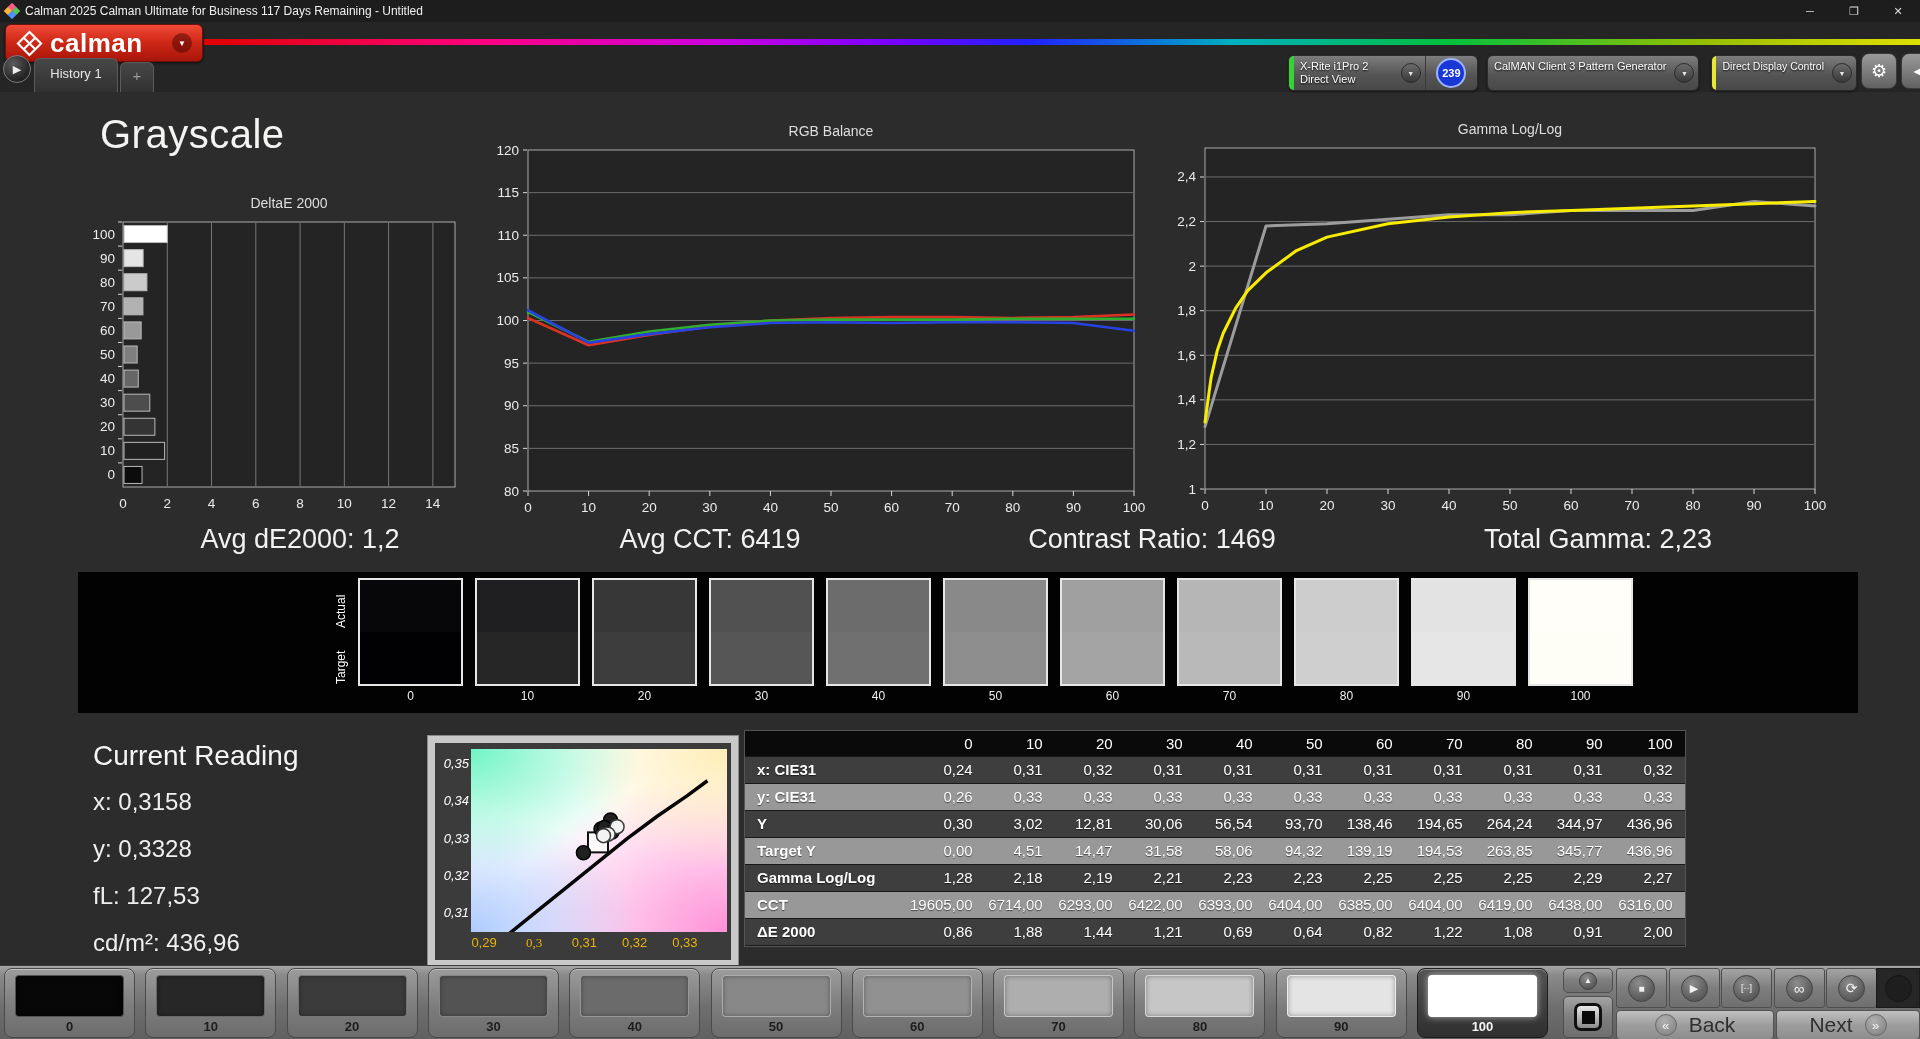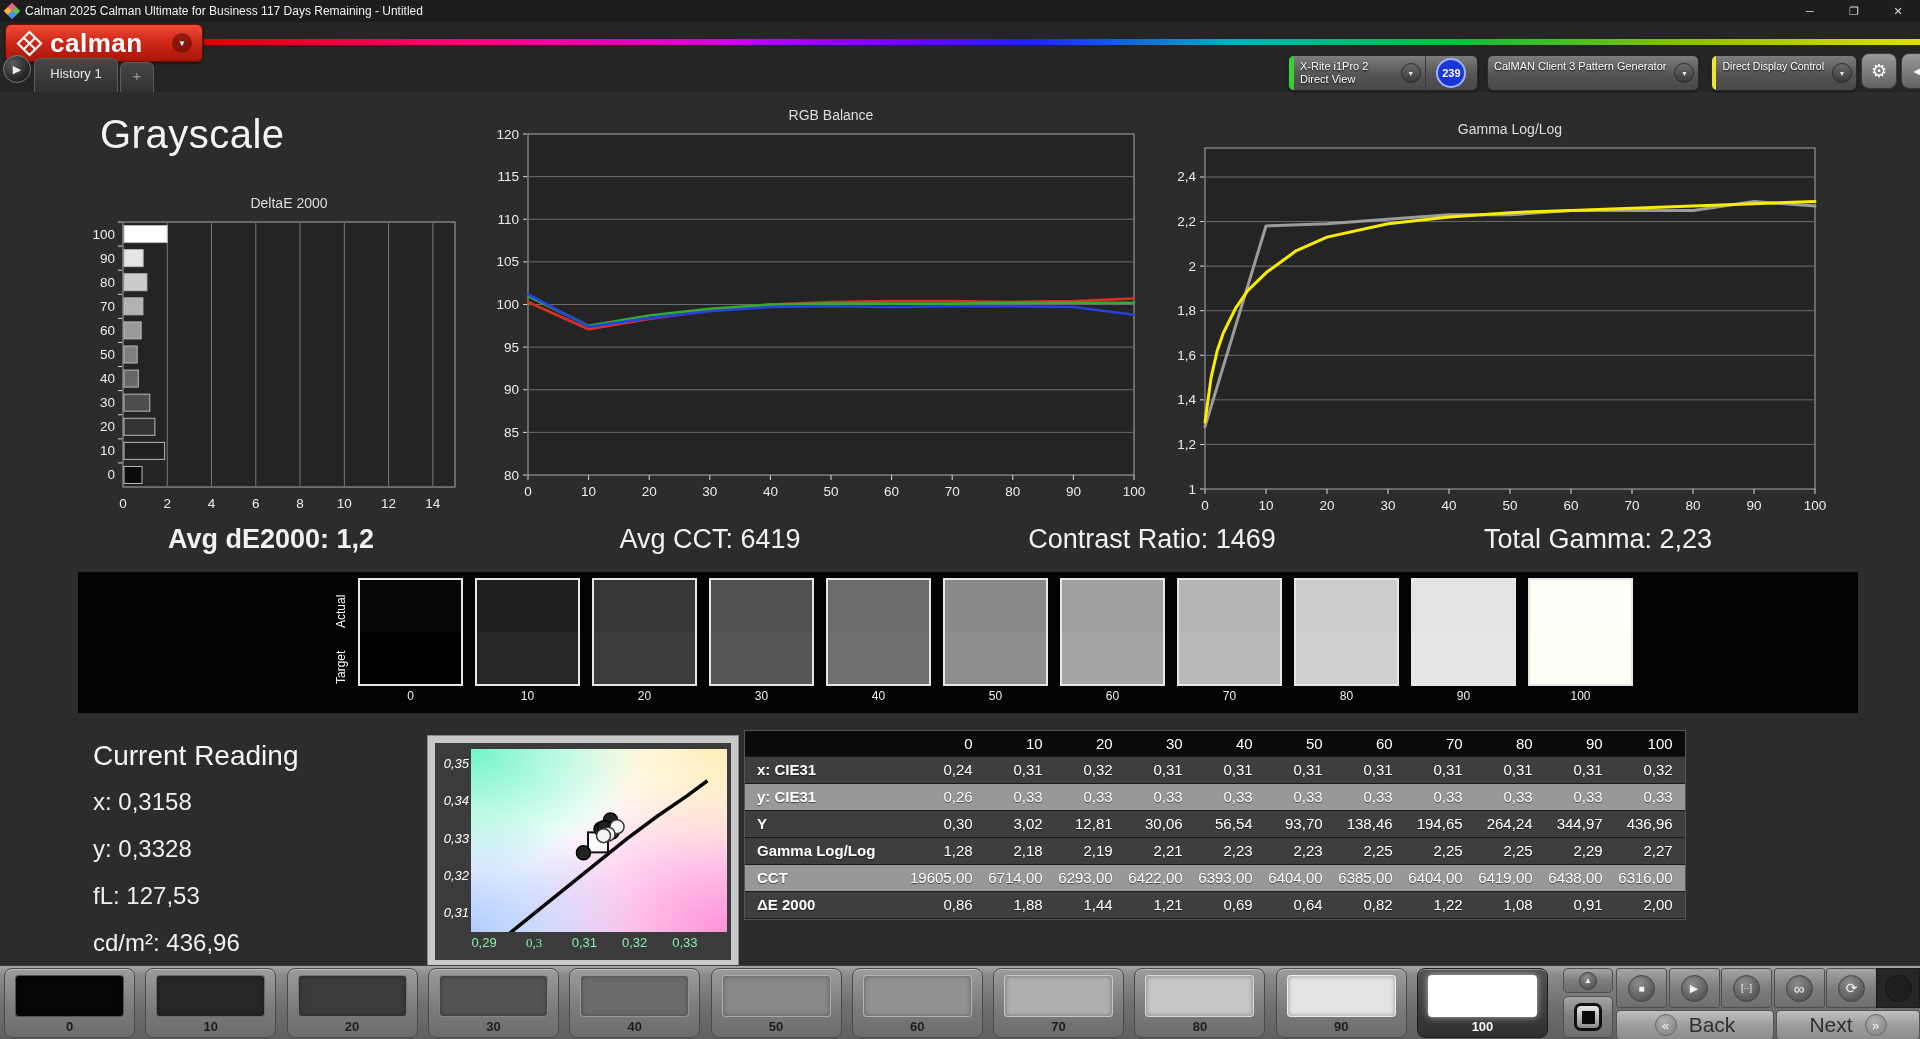--- a/index.html
+++ b/index.html
@@ -74,21 +74,21 @@
     box-shadow:0 0 0 1px #8a8a8a; }
   #cie-inner { position:absolute; left:7px; top:7px; right:7px; bottom:7px; background:#3b3b3b; }
   #cie-plot { position:absolute; left:36px; top:6px; width:256px; height:183px;
     background:
       radial-gradient(120% 120% at 0% 0%, rgba(105,244,195,.95) 0%, rgba(105,244,195,0) 55%),
       radial-gradient(120% 120% at 100% 0%, rgba(255,235,175,.9) 0%, rgba(255,235,175,0) 55%),
       radial-gradient(120% 120% at 0% 100%, rgba(170,200,255,.95) 0%, rgba(170,200,255,0) 55%),
       radial-gradient(140% 140% at 100% 100%, rgba(255,145,215,1) 0%, rgba(255,145,215,0) 62%),
       #ffffff; }
   .cie-ylab { position:absolute; color:#fff; font-size:13px; right:262px; width:34px; text-align:right;font-style:italic; }
-  .cie-xlab { position:absolute; color:#86efac; font-size:13px; top:192px; transform:translateX(-50%); }
+  .cie-xlab { position:absolute; color:#eab308; font-size:13px; top:192px; transform:translateX(-50%); }
 
   
   #dtable { position:absolute; left:745px; top:731px; border-collapse:collapse; table-layout:fixed;
     font-size:15px; color:#fff; box-shadow:0 0 0 1px #555; }
   #dtable th, #dtable td { height:27px; padding:0 12px 0 0; text-align:right; font-weight:normal;
     text-shadow:0 1px 1px rgba(0,0,0,.55); border-bottom:1px solid #191919; white-space:nowrap; overflow:hidden; }
   #dtable thead th { background:#0a0a0a; height:25px; }
   #dtable .rowlab { text-align:left; padding-left:12px; font-weight:bold; width:165px; }
   #dtable tr.dark td { background:#3e3e3e; }
   #dtable tr.light td { background:#989898; }
@@ -242,21 +242,21 @@
       <line x1="58" y1="98.1818181818182" x2="62" y2="98.1818181818182" stroke="#d8d8d8"></line>
       <text x="55" y="114.72727272727275" font-size="13.5" text-anchor="end" fill="#ececec">80</text>
       <rect x="64" y="101.72727272727275" width="22.903999999999996" height="17" fill="#cbcbcb" stroke="#b9b9b9" stroke-width="1"></rect>
       <line x1="58" y1="74.09090909090911" x2="62" y2="74.09090909090911" stroke="#d8d8d8"></line>
       <text x="55" y="90.63636363636365" font-size="13.5" text-anchor="end" fill="#ececec">90</text>
       <rect x="64" y="77.63636363636365" width="19.141333333333336" height="17" fill="#e5e5e5" stroke="#b9b9b9" stroke-width="1"></rect>
       <line x1="58" y1="50.000000000000014" x2="62" y2="50.000000000000014" stroke="#d8d8d8"></line>
       <text x="55" y="66.54545454545456" font-size="13.5" text-anchor="end" fill="#ececec">100</text>
       <rect x="64" y="53.54545454545456" width="43.266666666666666" height="17" fill="#ffffff" stroke="#b9b9b9" stroke-width="1"></rect>
     </svg></div>
-<div class="chart-box" id="chart-rgb" style="left:430px; top:92px;"><svg width="730" height="430">
+<div class="chart-box" id="chart-rgb" style="left:430px; top:108px;"><svg width="730" height="430">
       <text x="401" y="28" font-size="14" text-anchor="middle" fill="#dedede">RGB Balance</text>
       <rect x="98" y="42" width="606" height="341" fill="#242424" stroke="#a9a9a9"></rect>
       <line x1="93" y1="383" x2="97" y2="383" stroke="#d8d8d8"></line>
       <text x="89" y="387.5" font-size="13.5" text-anchor="end" fill="#ececec">80</text>
       <line x1="99" y1="340.375" x2="703" y2="340.375" stroke="#6c6c6c"></line>
       <line x1="93" y1="340.375" x2="97" y2="340.375" stroke="#d8d8d8"></line>
       <text x="89" y="344.875" font-size="13.5" text-anchor="end" fill="#ececec">85</text>
       <line x1="99" y1="297.75" x2="703" y2="297.75" stroke="#6c6c6c"></line>
       <line x1="93" y1="297.75" x2="97" y2="297.75" stroke="#d8d8d8"></line>
       <text x="89" y="302.25" font-size="13.5" text-anchor="end" fill="#ececec">90</text>
@@ -349,21 +349,21 @@
       <text x="588" y="404" font-size="13.5" text-anchor="middle" fill="#ececec">80</text>
       <line x1="649" y1="383" x2="649" y2="388" stroke="#d8d8d8"></line>
       <text x="649" y="404" font-size="13.5" text-anchor="middle" fill="#ececec">90</text>
       <line x1="710" y1="383" x2="710" y2="388" stroke="#d8d8d8"></line>
       <text x="710" y="404" font-size="13.5" text-anchor="middle" fill="#ececec">100</text>
       <polyline points="100,320.5947712418301 161,120.00653594771234 222,117.77777777777777 283,113.32026143790847 344,108.86274509803917 405,108.86274509803917 466,104.4052287581699 527,104.4052287581699 588,104.4052287581699 649,95.49019607843132 710,99.9477124183006" fill="none" stroke="#9c9c9c" stroke-width="3" stroke-linejoin="round" stroke-linecap="round"></polyline>
       <polyline points="100,316.1372549019608 106.1,271.562091503268 112.2,244.81699346405225 118.3,226.98692810457516 130.5,202.4705882352941 142.7,184.64052287581697 161,166.81045751633985 191.5,144.52287581699346 222,131.15032679738562 283,117.77777777777777 344,111.09150326797376 405,106.63398692810449 466,104.4052287581699 527,102.1764705882353 588,99.9477124183006 649,97.718954248366 710,95.49019607843132" fill="none" stroke="#f8ec00" stroke-width="3" stroke-linejoin="round" stroke-linecap="round"></polyline>
     </svg></div>
 
 <div id="stats-row">
-    <div class="stat" style="left: 271px; font-weight: bold;">Avg dE2000: 1,2</div>
+    <div class="stat" style="left: 300px;">Avg dE2000: 1,2</div>
     <div class="stat" style="left: 710px;">Avg CCT: 6419</div>
     <div class="stat" style="left: 1152px;">Contrast Ratio: 1469</div>
     <div class="stat" style="left: 1598px;">Total Gamma: 2,23</div>
   </div>
 
 <div id="strip">
   <span class="strip-label" style="top:10px; height:58px;">Actual</span>
   <span class="strip-label" style="top:66px; height:58px;">Target</span>
   <div id="strip-swatches">
       <div class="gsw">
@@ -507,20 +507,34 @@
         <td>12,81</td>
         <td>30,06</td>
         <td>56,54</td>
         <td>93,70</td>
         <td>138,46</td>
         <td>194,65</td>
         <td>264,24</td>
         <td>344,97</td>
         <td>436,96</td>
       </tr>
+      <tr class="light">
+        <td class="rowlab">Target Y</td>
+        <td>0,00</td>
+        <td>4,51</td>
+        <td>14,47</td>
+        <td>31,58</td>
+        <td>58,06</td>
+        <td>94,32</td>
+        <td>139,19</td>
+        <td>194,53</td>
+        <td>263,85</td>
+        <td>345,77</td>
+        <td>436,96</td>
+      </tr>
       <tr class="dark">
         <td class="rowlab">Gamma Log/Log</td>
         <td>1,28</td>
         <td>2,18</td>
         <td>2,19</td>
         <td>2,21</td>
         <td>2,23</td>
         <td>2,23</td>
         <td>2,25</td>
         <td>2,25</td>

